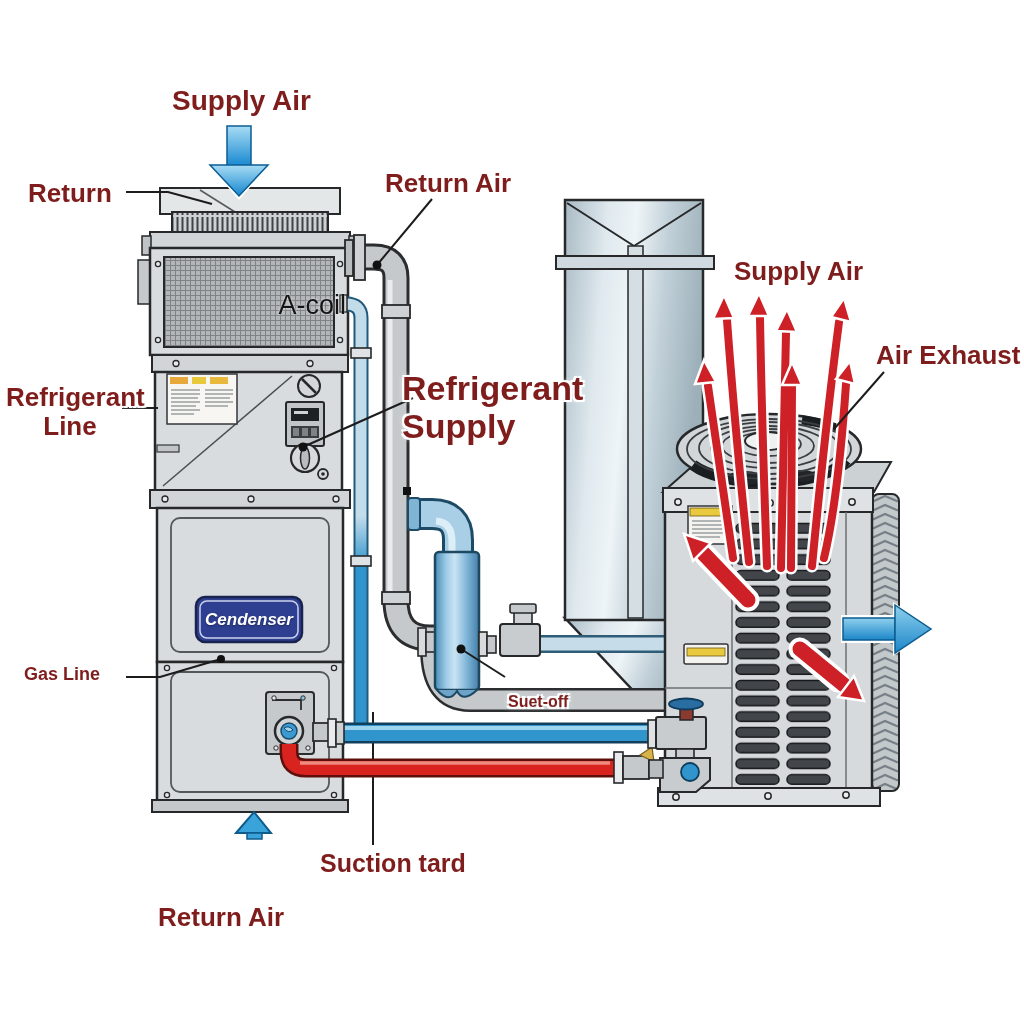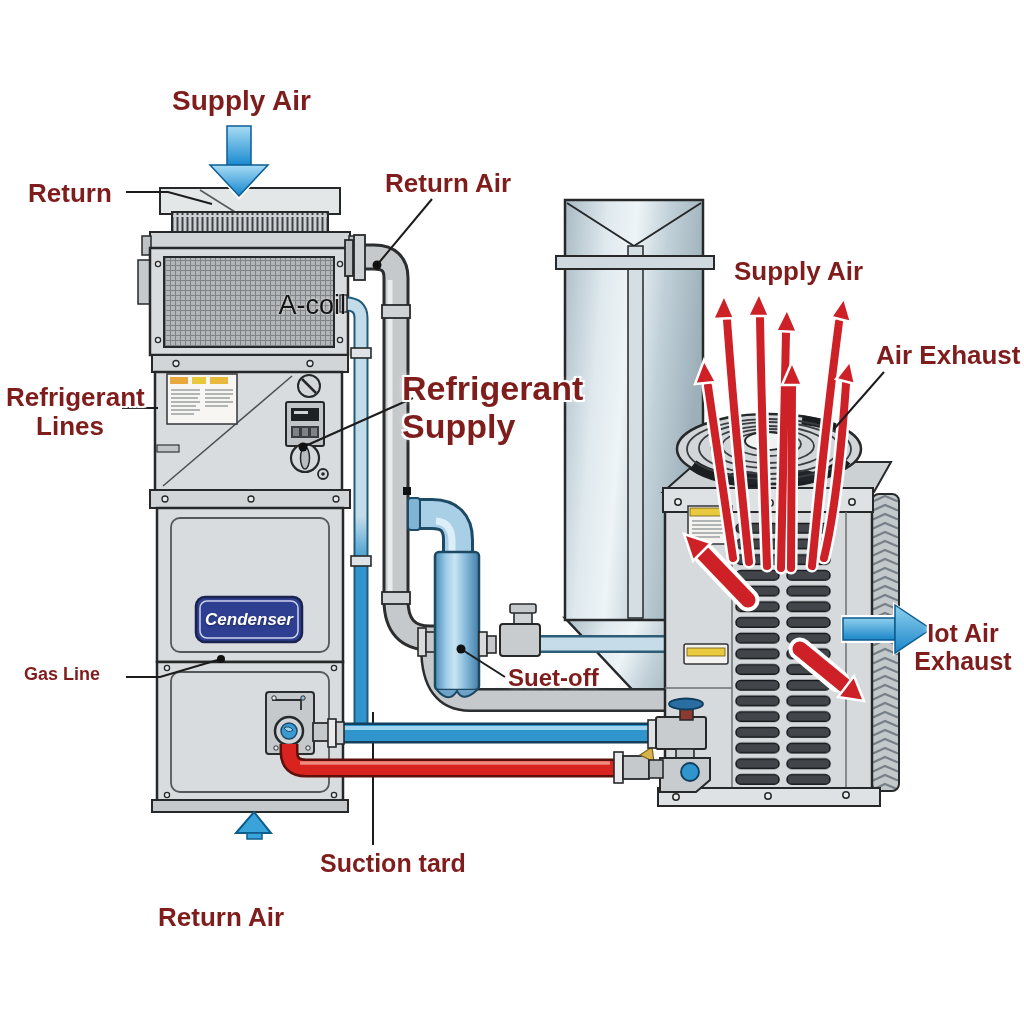--- a/index.html
+++ b/index.html
@@ -373,36 +373,32 @@
   </g>
   <rect x="403" y="487" width="8" height="8" fill="#111111"></rect>
 </svg>
 
 <div class="label" style="left:172px;top:85px;font-size:28px">Supply Air</div>
 <div class="label" style="left:28px;top:179px;font-size:26px">Return</div>
 <div class="label" style="left:385px;top:169px;font-size:26px">Return Air</div>
 
 <div class="label center" style="left:6px;top:383px;width:128px;font-size:26px">
   <div>Refrigerant</div>
-  <div>Lines</div>
+  <div>Line</div>
 </div>
 
 <div class="label" style="left:402px;top:369px;font-size:34px">
   <div>Refrigerant</div>
   <div>Supply</div>
 </div>
 
-<div class="label" style="left:508px;top:665px;font-size:24px">Suet-off</div>
+<div class="label" style="left:508px;top:693px;font-size:16px">Suet-off</div>
 <div class="label" style="left:24px;top:664px;font-size:18px">Gas Line</div>
 <div class="label" style="left:320px;top:849px;font-size:25px">Suction tard</div>
 <div class="label" style="left:158px;top:903px;font-size:26px">Return Air</div>
 <div class="label" style="left:734px;top:257px;font-size:26px">Supply Air</div>
 <div class="label" style="left:876px;top:341px;font-size:26px">Air Exhaust</div>
 
-<div class="label center" style="left:908px;top:619px;width:110px;font-size:25px">
-  <div>Iot Air</div>
-  <div>Exhaust</div>
-</div>
 
 <div class="coil-text" style="left:152px;top:290px;width:194px;font-size:27px">A-coil</div>
 <div class="badge-text" style="left:197px;top:597px;width:104px;height:56px;line-height:45px;font-size:17px">Cendenser</div>
 
 </div>
 
 </body></html>

